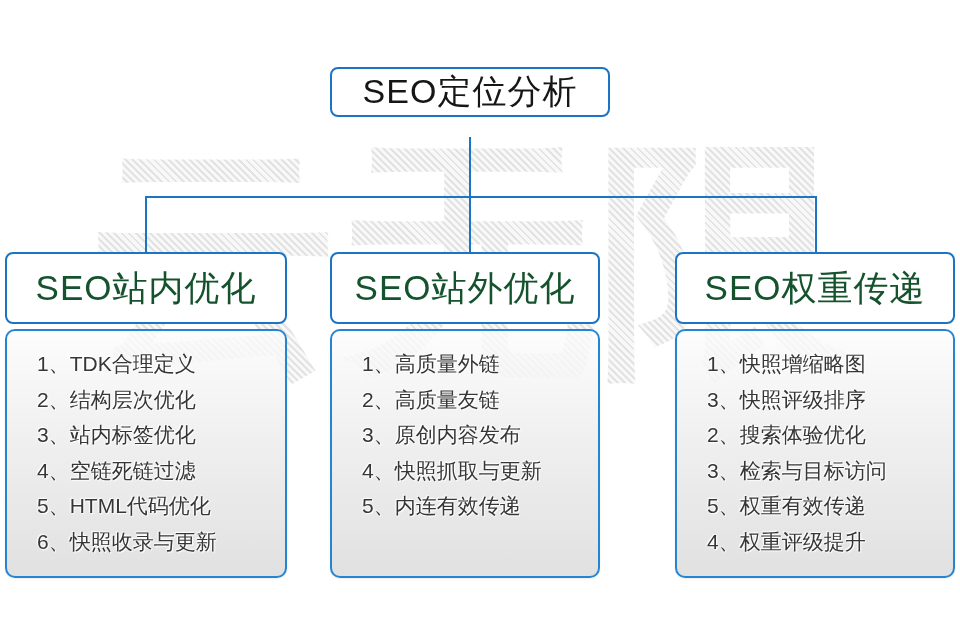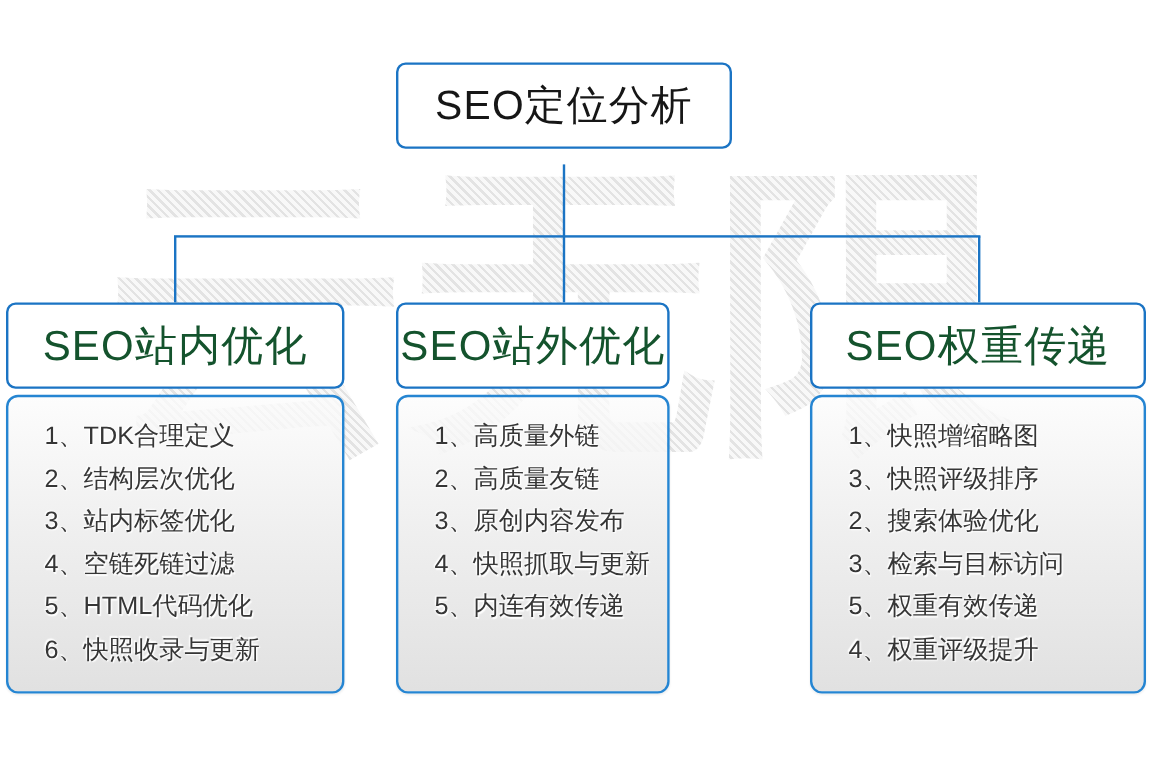--- a/index.html
+++ b/index.html
@@ -25,31 +25,31 @@
   
   .line { position: absolute; background: #1b74c4; z-index: 2; }
   .v-root   { left: 469px; top: 137px; width: 2px; height: 60px; }
   .h-bar    { left: 145px; top: 196px; width: 672px; height: 2px; }
   .v-drop-1 { left: 145px; top: 197px; width: 2px; height: 55px; }
   .v-drop-2 { left: 469px; top: 197px; width: 2px; height: 55px; }
   .v-drop-3 { left: 815px; top: 197px; width: 2px; height: 55px; }
 
   
   .root-node {
-    position: absolute; left: 330px; top: 52px; width: 280px; height: 72px;
+    position: absolute; left: 330px; top: 67px; width: 280px; height: 50px;
     background: #ffffff; border: 2px solid #1b74c4; border-radius: 8px;
     box-sizing: border-box; display: flex; align-items: center; justify-content: center;
     z-index: 3;
   }
   .root-node .node-title { font-size: 34px; color: #161616; letter-spacing: 1px; }
 
   
   .column { position: absolute; top: 252px; z-index: 2; }
   .col-1 { left: 5px;  width: 282px; }
-  .col-2 { left: 330px; width: 228px; }
+  .col-2 { left: 330px; width: 270px; }
   .col-3 { left: 675px; width: 280px; }
 
   .col-header {
     height: 72px; background: #ffffff; border: 2px solid #1b74c4; border-radius: 8px;
     box-sizing: border-box; display: flex; align-items: center; justify-content: center;
     position: relative; z-index: 3;
   }
   .col-header .node-title { font-size: 35px; color: #14532d; letter-spacing: 1px; }
 
   .col-body {

